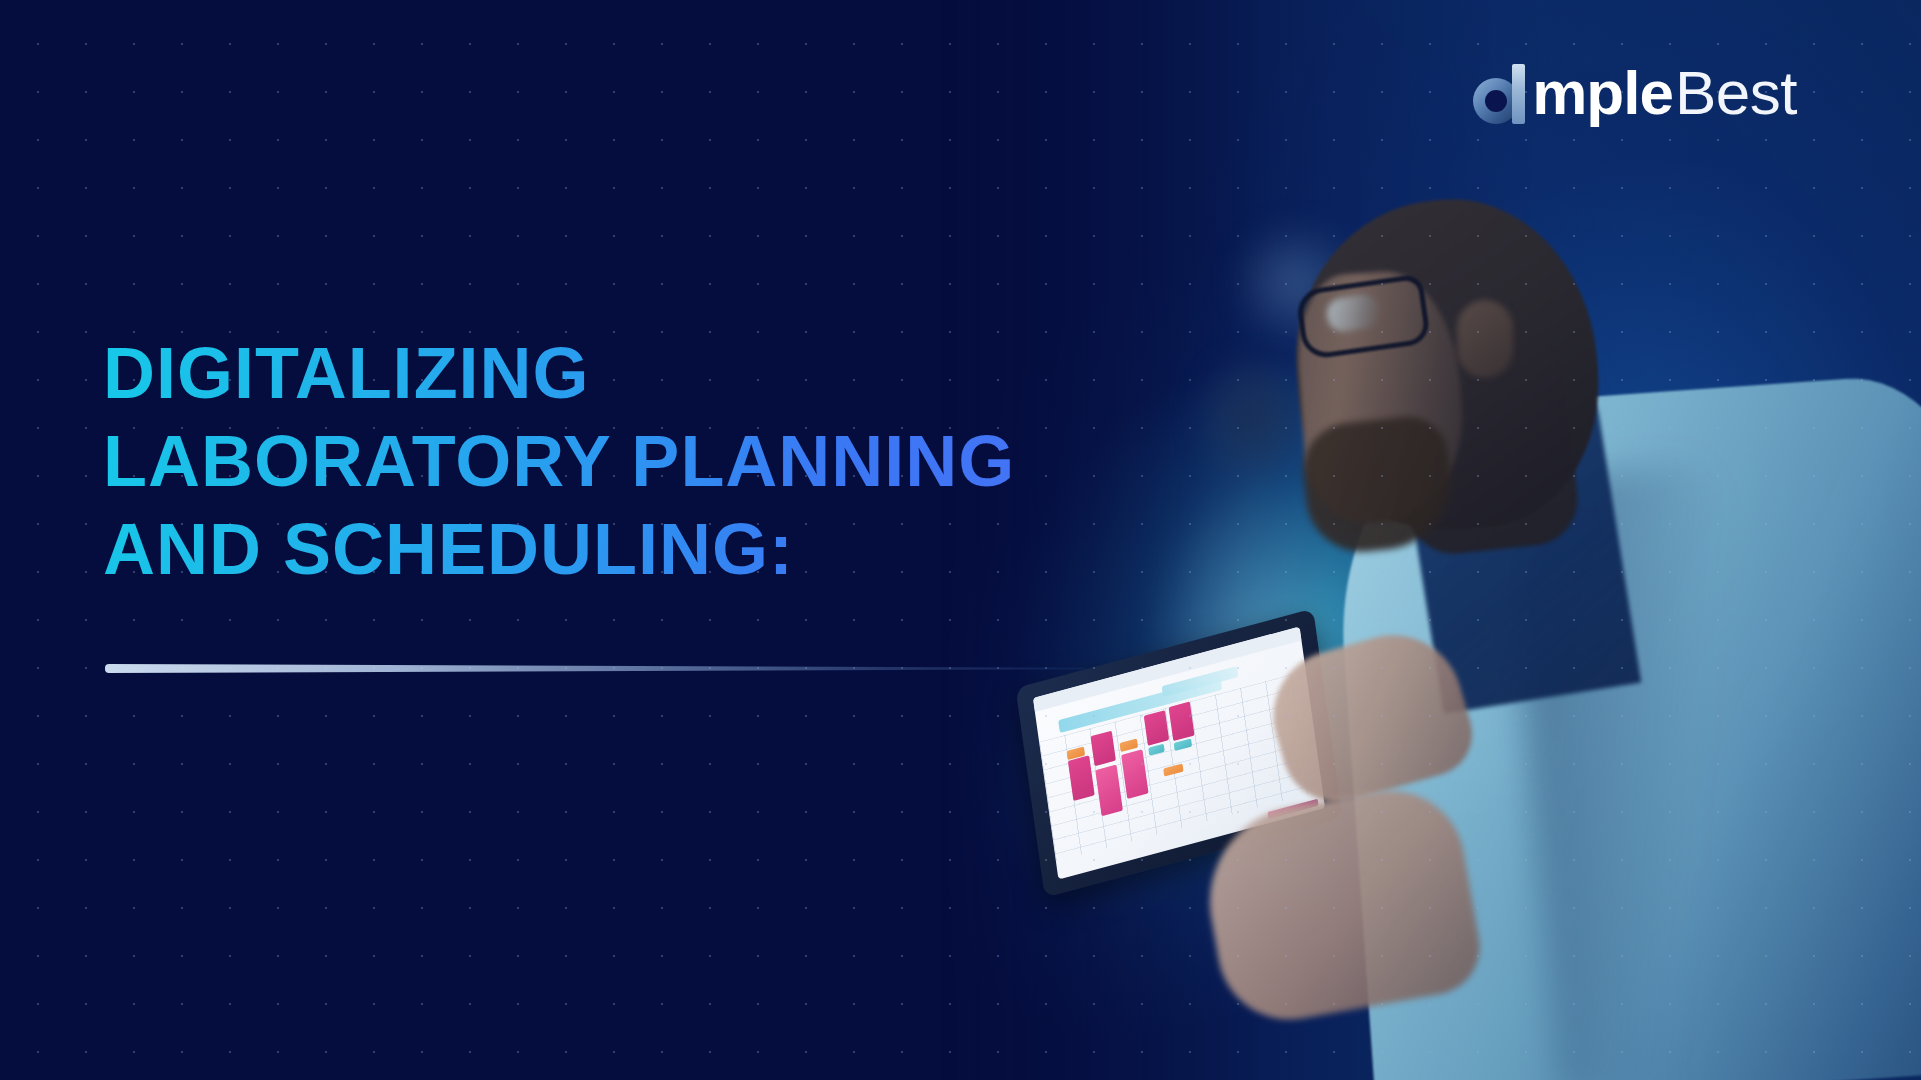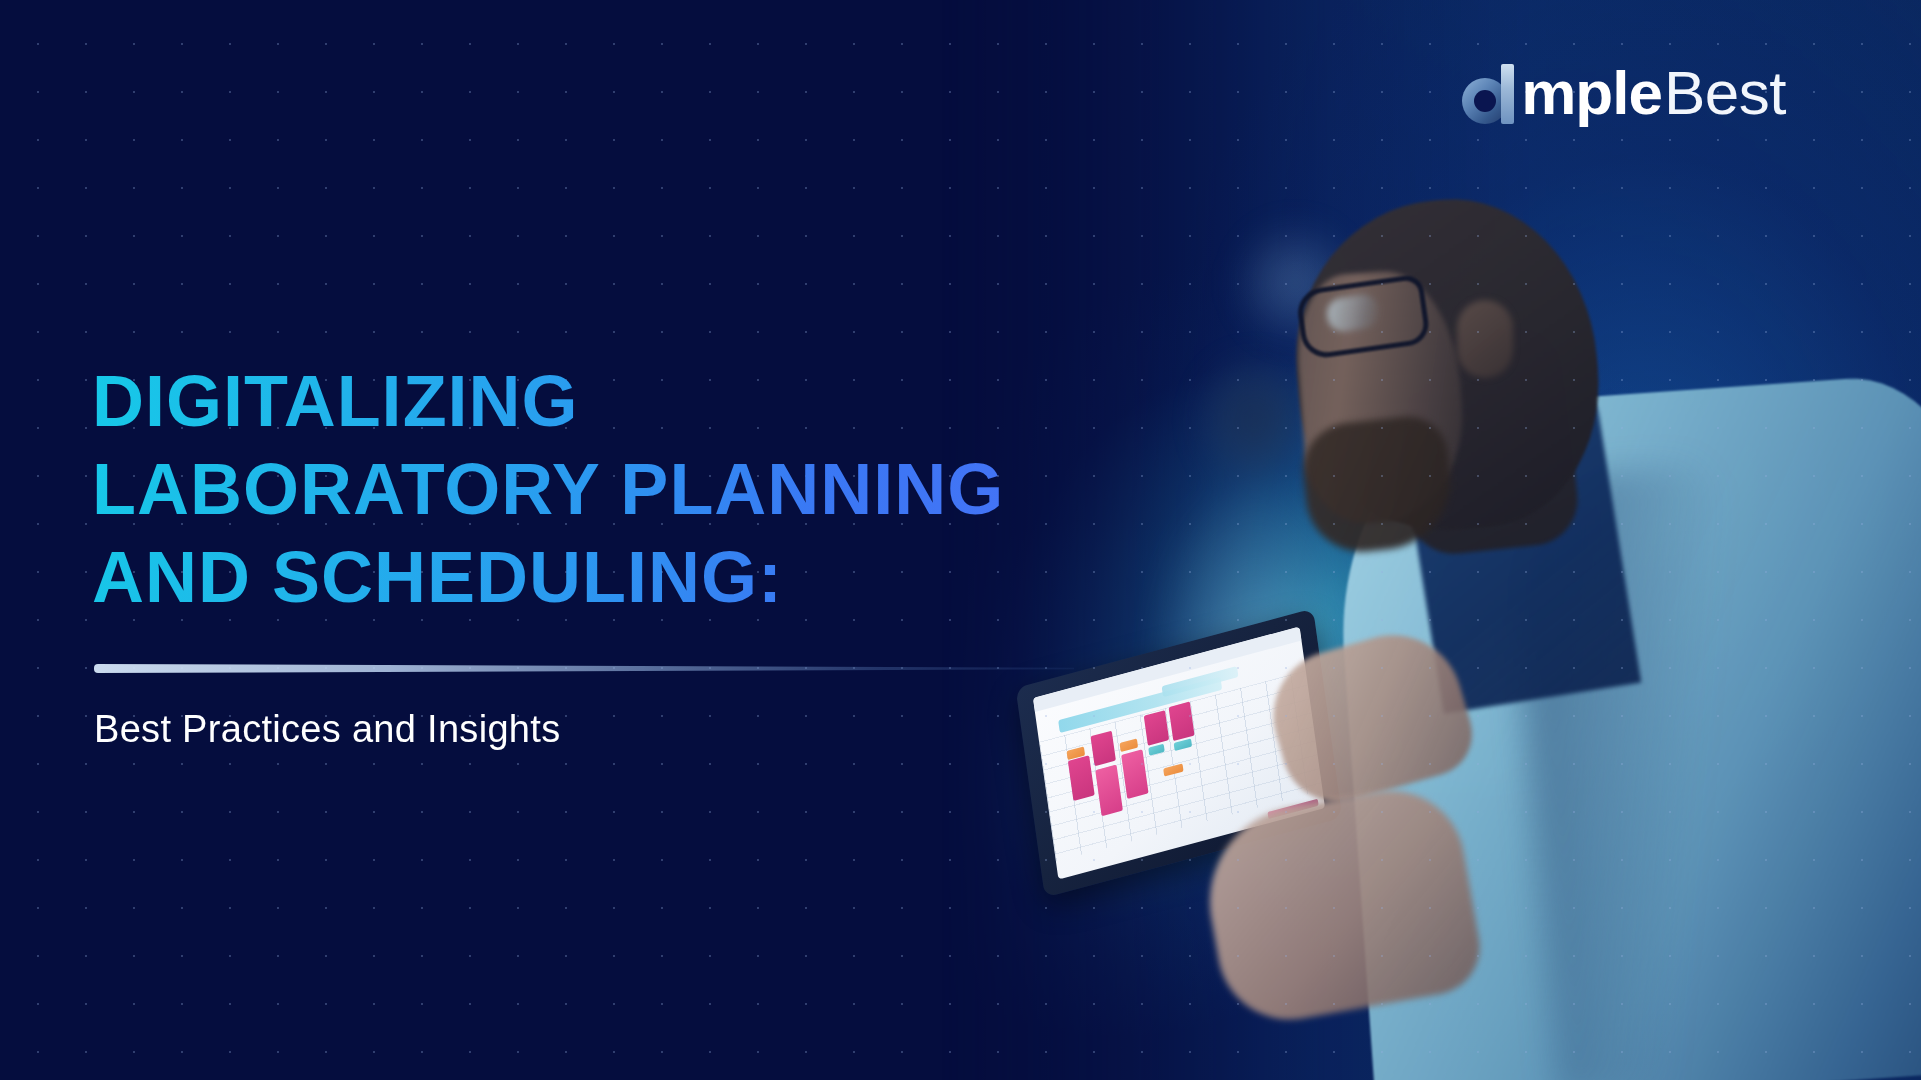--- a/index.html
+++ b/index.html
@@ -217,21 +217,21 @@
   
   .dot-grid {
     position:absolute; inset:0;
     background-image:radial-gradient(rgba(150,175,225,0.30) 1.4px, transparent 1.5px);
     background-size:48px 48px;
     background-position:14px 20px;
     pointer-events:none;
   }
 
   
-  .content { position:absolute; left:4px; top:0; width:1100px; height:808px; }
+  .content { position:absolute; left:15px; top:0; width:1100px; height:808px; }
 
   .logo {
     position:absolute; right:-682px; top:62px;
     display:flex; align-items:center;
     font-size:62px; line-height:1;
     white-space:nowrap;
   }
   .logo-a {
     position:relative;
     width:58px; height:62px;
@@ -258,21 +258,20 @@
 
   .headline {
     position:absolute; left:88px; top:330px;
     font-size:72px; font-weight:bold; line-height:1.22;
     letter-spacing:1px;
     text-transform:uppercase;
     background:linear-gradient(100deg, #16c9e8 0%, #1fb7ea 22%, #2a9bf0 52%, #3a78f4 78%, #4473f6 100%);
     -webkit-background-clip:text; background-clip:text;
     color:transparent; -webkit-text-fill-color:transparent;
     white-space:pre-line;
-    margin-top:28px;
   }
 
   .divider {
     position:absolute; left:90px; top:664px;
     width:980px; height:9px;
   }
   .divider::before {
     content:"";
     position:absolute; left:0; top:0;
     width:100%; height:100%;
@@ -353,16 +352,15 @@
       <span class="logo-bold">mple</span>
       <span class="logo-light">Best</span>
     </div>
 
     <h1 class="headline">DIGITALIZING
 LABORATORY PLANNING
 AND SCHEDULING:</h1>
 
     <div class="divider"></div>
 
-    <div class="subtitle">Best Practices and Insights</div>
 
   </div>
 </div>
 
 </body></html>

